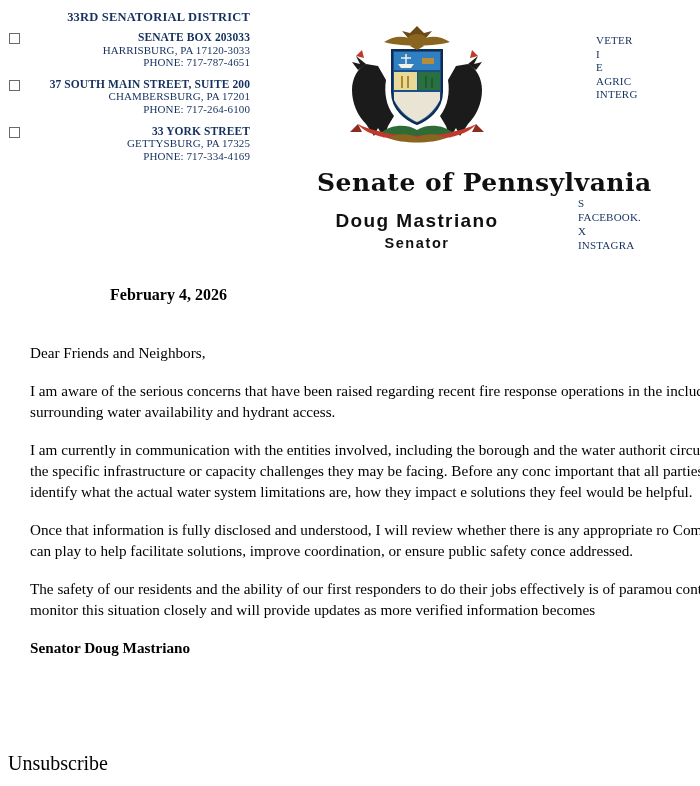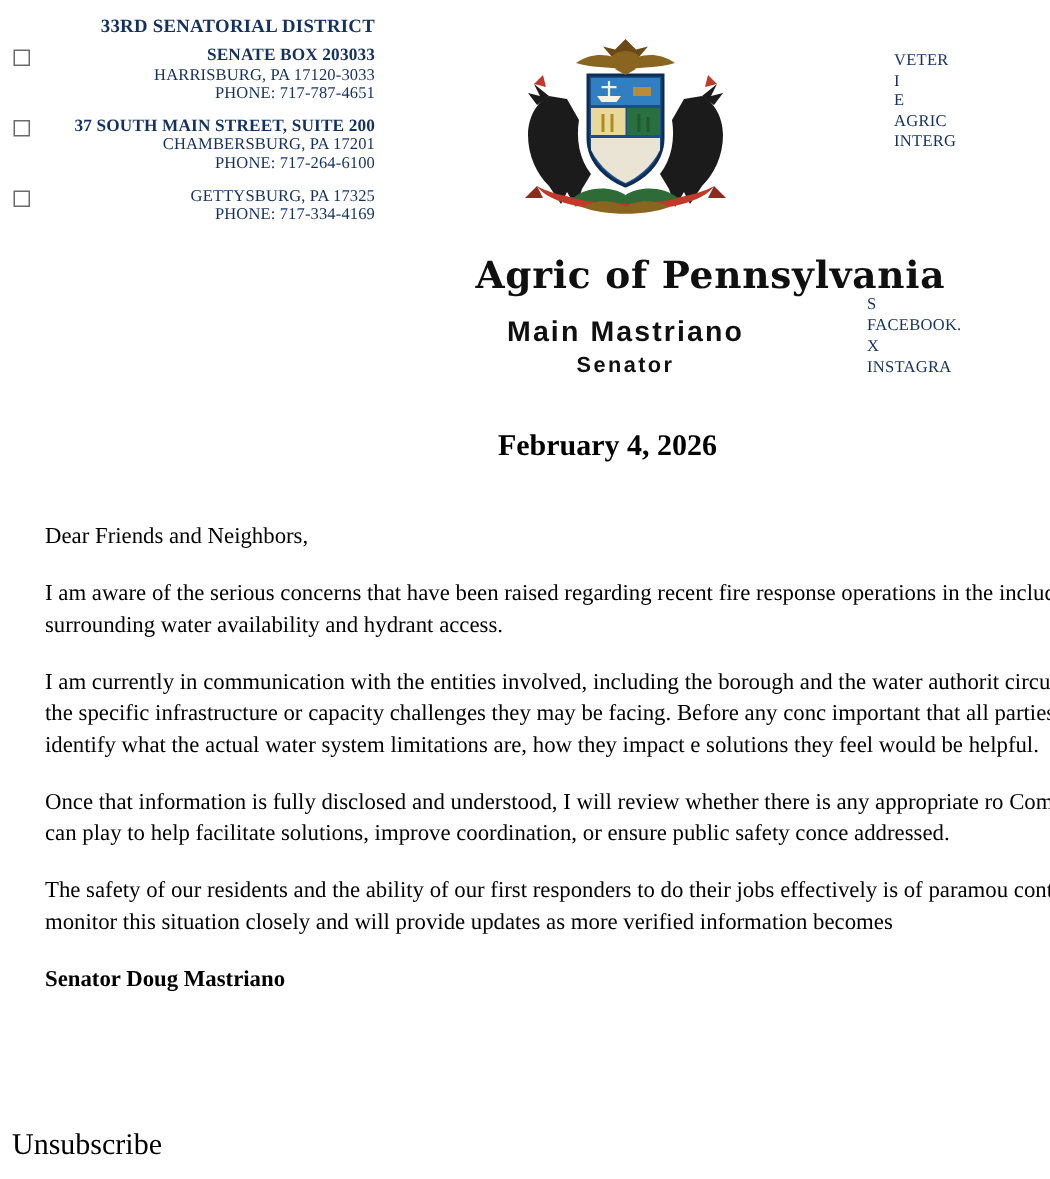--- a/index.html
+++ b/index.html
@@ -127,24 +127,24 @@
     font-family: "Liberation Sans", sans-serif;
     font-weight: bold;
     font-size: 14.5px;
     letter-spacing: 1.6px;
     margin-top: 3px;
     color: #101010;
   }
 
   
   .date {
-    text-align: center;
+    text-align: left;
     font-family: "Liberation Serif", serif;
     font-weight: bold;
-    font-size: 20px;
+    font-size: 16px;
     margin-top: 34px;
     margin-left: 110px;
   }
 
   .letter {
     margin-top: 38px;
     padding-left: 30px;
     padding-right: 0px;
     font-size: 15.2px;
     line-height: 21px;
@@ -186,20 +186,21 @@
 
     <div class="office">
       <span class="office-box"></span>
       <div class="office-line first">37 South Main Street, Suite 200</div>
       <div class="office-line">Chambersburg, PA 17201</div>
       <div class="office-line">Phone: 717-264-6100</div>
     </div>
 
     <div class="office">
       <span class="office-box"></span>
+      <div class="office-line first">33 York Street</div>
       <div class="office-line">Gettysburg, PA 17325</div>
       <div class="office-line">Phone: 717-334-4169</div>
     </div>
   </div>
 
   <div class="right-block">
     <div class="right-line">Veter</div>
     <div class="right-line">I</div>
     <div class="right-line">E</div>
     <div class="right-line">Agric</div>
@@ -249,22 +250,22 @@
 
       <path d="M88 26 L95 22 L102 26 L95 30 Z" fill="#8a6520"></path>
 
       <path d="M36 104 C60 118 130 118 154 104 C140 126 50 126 36 104 Z" fill="#c0392b"></path>
       <path d="M36 104 L28 112 L40 112 Z" fill="#8e2a20"></path>
       <path d="M154 104 L162 112 L150 112 Z" fill="#8e2a20"></path>
 
       <path d="M60 112 C70 104 86 104 95 110 C104 104 120 104 130 112 C118 116 104 114 95 116 C86 114 72 116 60 112 Z" fill="#2f6b37"></path>
       <path d="M66 118 C78 112 88 114 95 118 C102 114 112 112 124 118 C110 124 80 124 66 118 Z" fill="#8a6520"></path>
     </svg>
-    <div class="senate-title">Agric of Pennsylvania</div>
-    <div class="senator-name">Main Mastriano</div>
+    <div class="senate-title">Senate of Pennsylvania</div>
+    <div class="senator-name">Doug Mastriano</div>
     <div class="senator-role">Senator</div>
   </div>
 </div>
 
 <div class="date">February 4, 2026</div>
 
 <div class="letter">
   <p>Dear Friends and Neighbors,</p>
   <p class="wrap">I am aware of the serious concerns that have been raised regarding recent fire response operations in the   including questions surrounding water availability and hydrant access.</p>
   <p class="wrap">I am currently in communication with the entities involved, including the borough and the water authorit circumstances and the specific infrastructure or capacity challenges they may be facing.  Before any conc important that all parties clearly identify what the actual water system limitations are, how they impact e solutions they feel would be helpful.</p>

